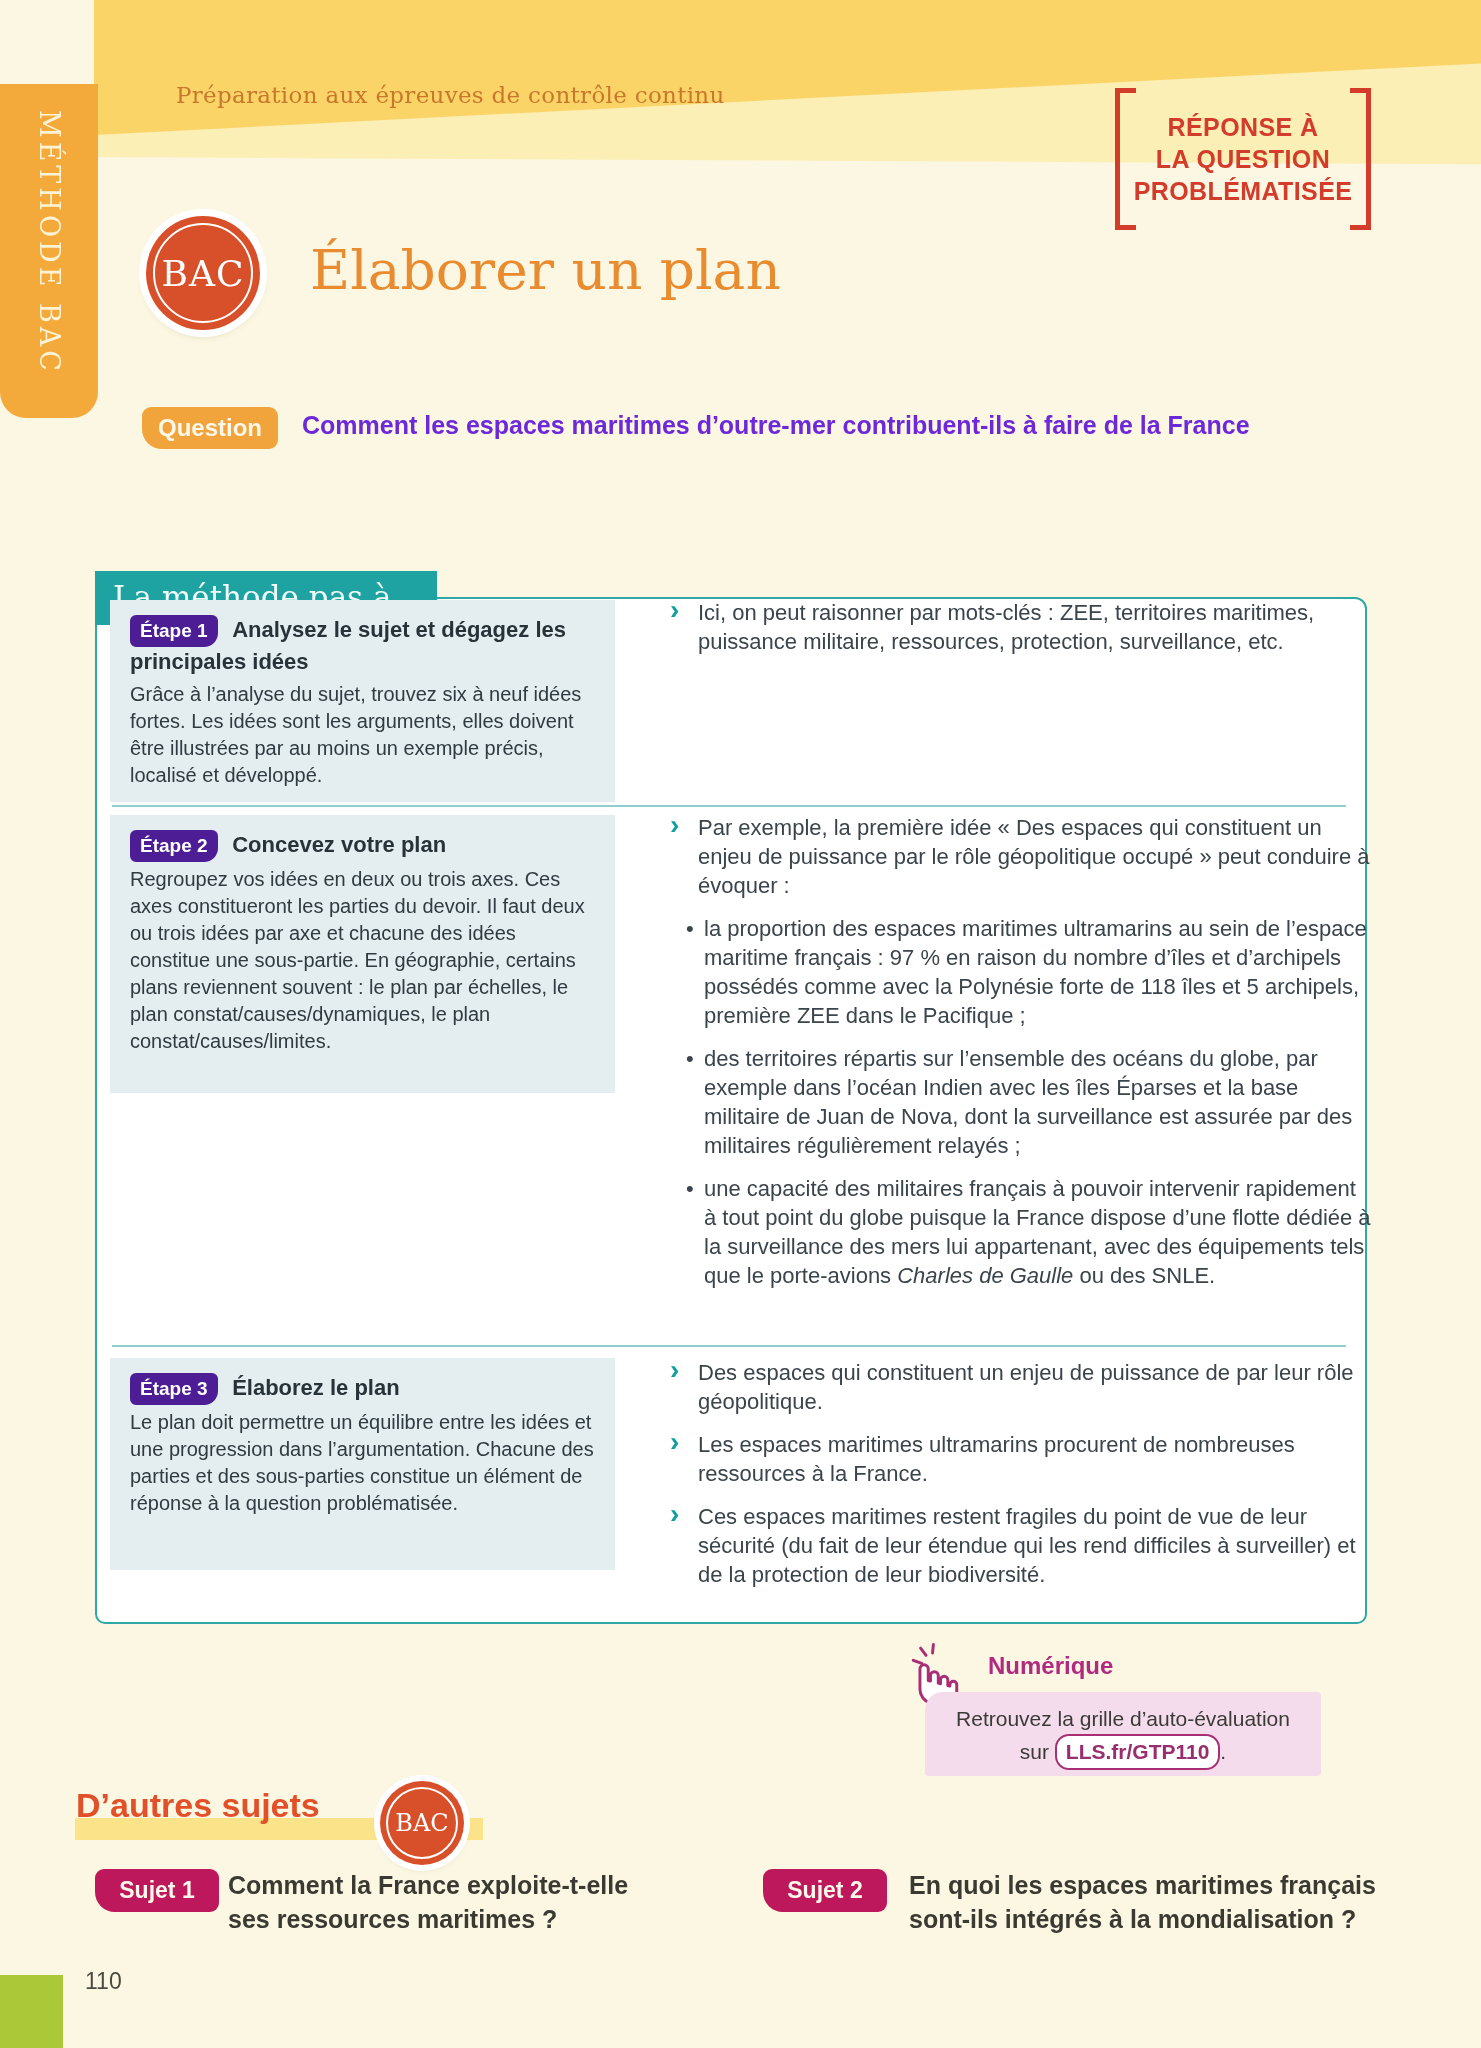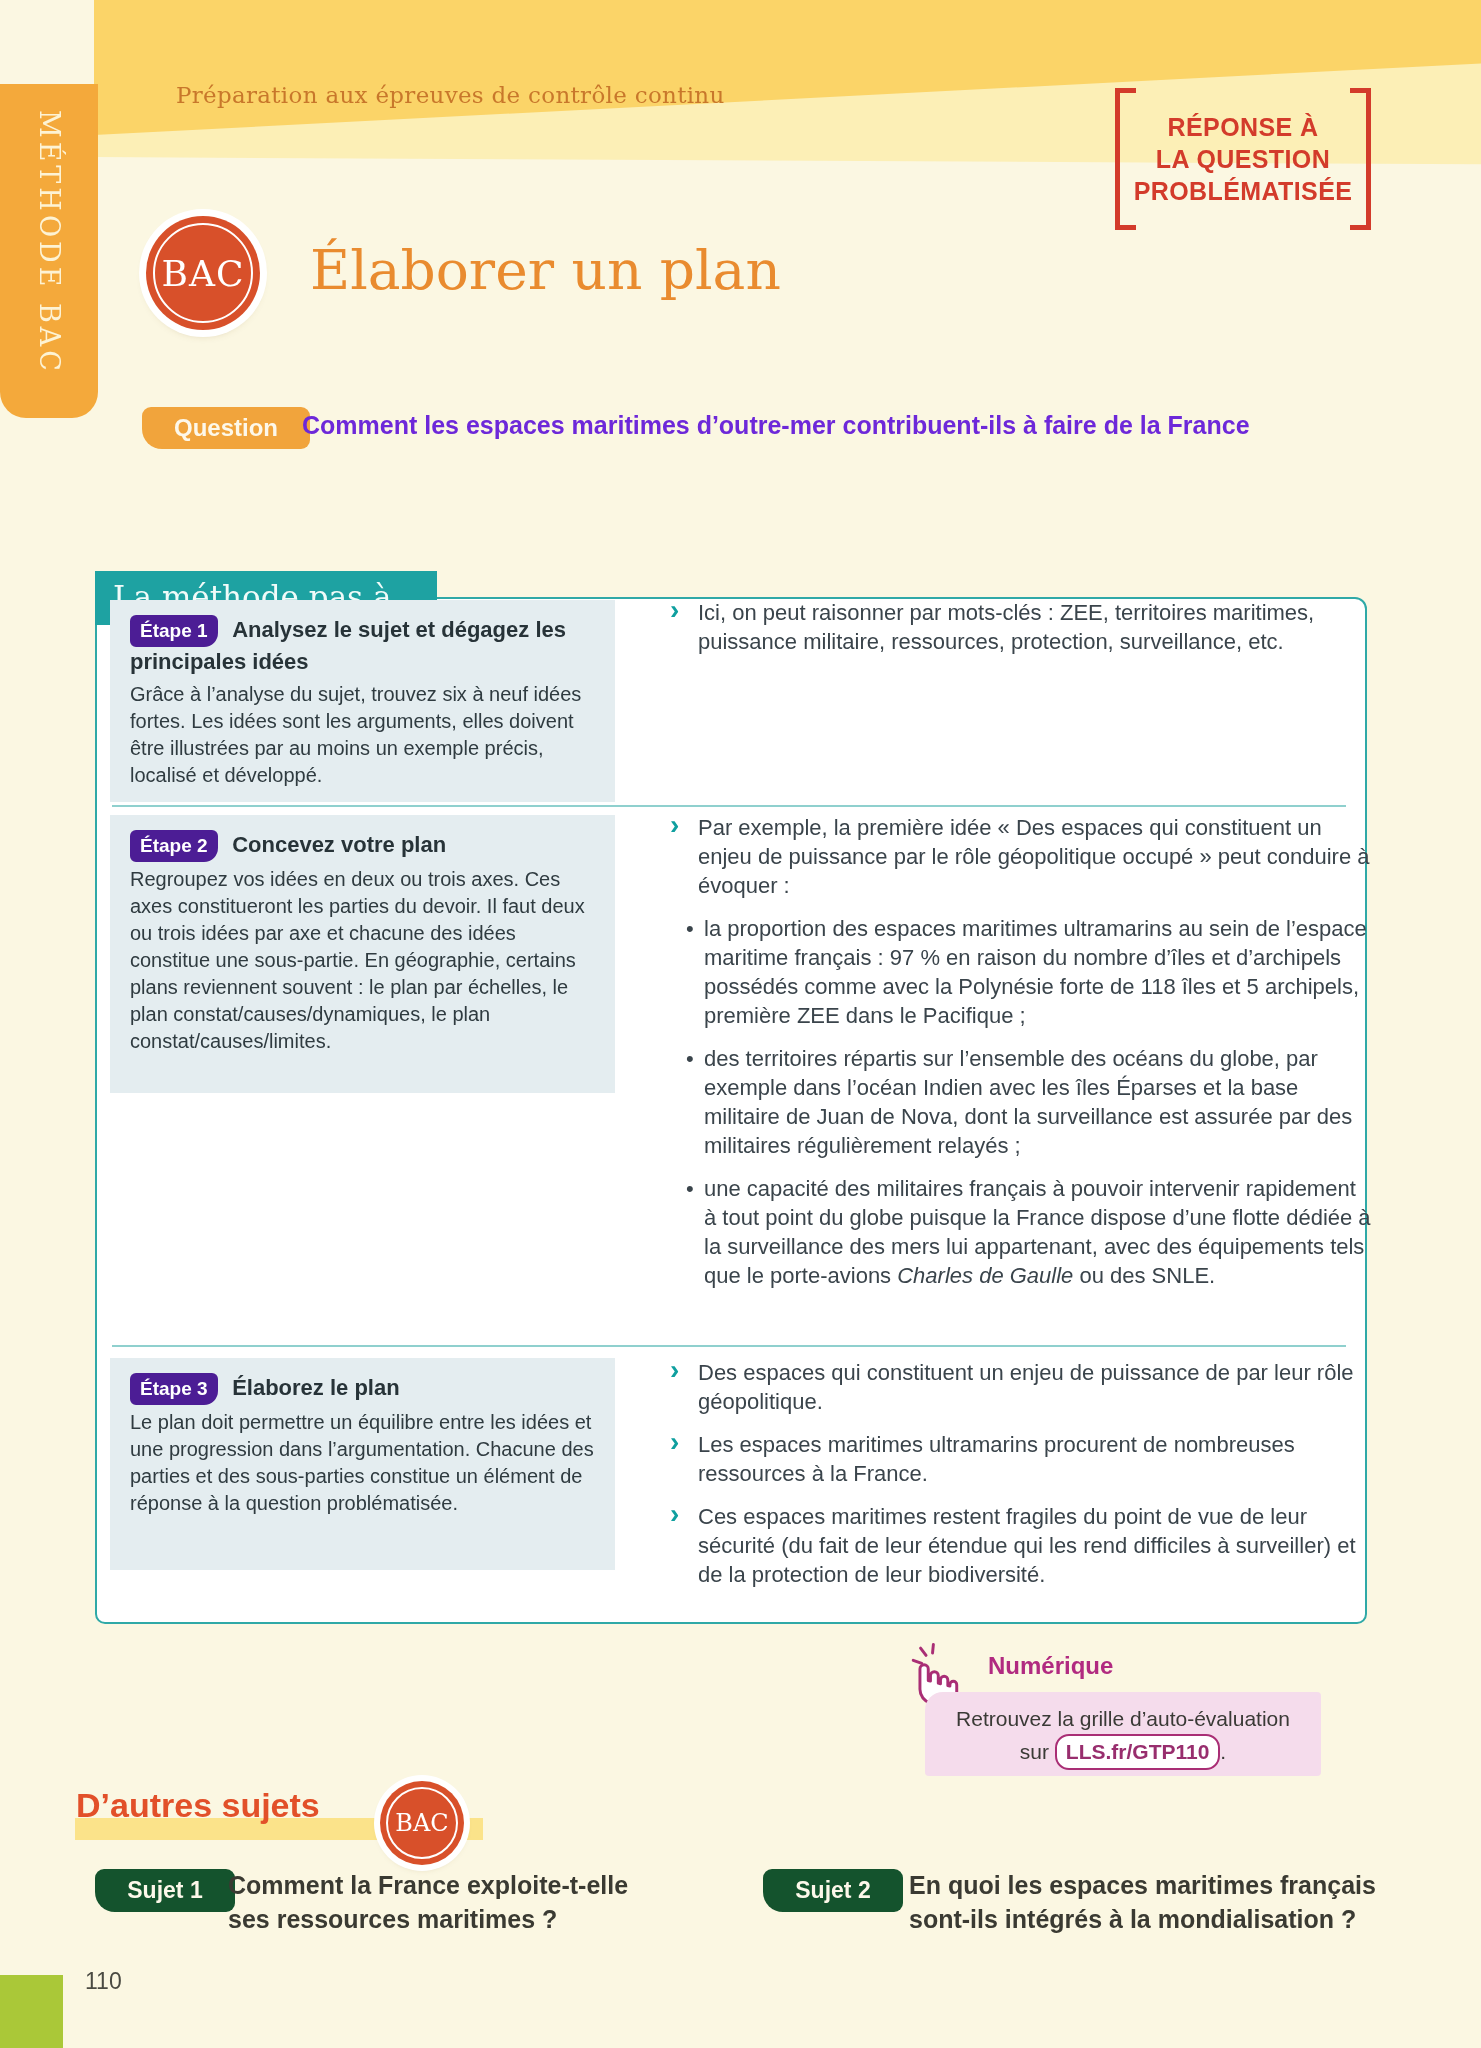--- a/index.html
+++ b/index.html
@@ -34,21 +34,21 @@
   
   .bac-big{position:absolute;left:146px;top:216px;width:114px;height:114px;border-radius:50%;
     background:#d8502a;box-shadow:0 0 0 7px #fff,0 4px 9px rgba(120,90,30,.35);}
   .bac-big:before{content:"";position:absolute;inset:7px;border:2.5px solid #fff;border-radius:50%;}
   .bac-big span{position:absolute;inset:0;display:flex;align-items:center;justify-content:center;
     color:#fff;font-family:"DejaVu Serif",serif;font-size:36px;letter-spacing:1px;}
   .page-title{position:absolute;left:310px;top:238px;font-family:"DejaVu Serif",serif;
     font-size:55px;color:#e98b2f;}
 
   
-  .q-badge{position:absolute;left:142px;top:407px;width:168px;height:42px;background:#f1a43c;
+  .q-badge{position:absolute;left:142px;top:407px;width:136px;height:42px;background:#f1a43c;
     border-radius:9px 9px 9px 20px;color:#fdf8ea;font-weight:bold;font-size:24px;
     display:flex;align-items:center;justify-content:center;}
   .q-text{position:absolute;left:302px;top:408px;width:1110px;font-weight:bold;
     font-size:25px;line-height:34px;color:#6d28d9;}
 
   
   .m-box{position:absolute;left:95px;top:597px;width:1268px;height:1023px;background:#fff;
     border:2.5px solid #2fa9a7;border-radius:2px 12px 10px 10px;}
   .m-header{position:absolute;left:95px;top:571px;width:342px;height:54px;background:#1ea2a2;
     border-radius:0 0 20px 0;color:#f0fbf9;font-family:"DejaVu Serif",serif;font-size:31px;
@@ -88,21 +88,21 @@
 
   
   .hl-bar{position:absolute;left:75px;top:1818px;width:408px;height:22px;background:#fbe38a;}
   .other-title{position:absolute;left:76px;top:1786px;font-weight:bold;font-size:34px;color:#e25029;}
   .bac-small{position:absolute;left:380px;top:1781px;width:84px;height:84px;border-radius:50%;
     background:#d8502a;box-shadow:0 0 0 6px #fff,0 3px 7px rgba(120,90,30,.35);}
   .bac-small:before{content:"";position:absolute;inset:6px;border:2px solid #fff;border-radius:50%;}
   .bac-small span{position:absolute;inset:0;display:flex;align-items:center;justify-content:center;
     color:#fff;font-family:"DejaVu Serif",serif;font-size:24px;}
 
-  .s-badge{position:absolute;top:1869px;width:140px;height:43px;background:#14532d;
+  .s-badge{position:absolute;top:1869px;width:124px;height:43px;background:#be185d;
     border-radius:9px 9px 9px 20px;color:#fdf8ea;font-weight:bold;font-size:23px;
     display:flex;align-items:center;justify-content:center;}
   .s1-badge{left:95px;} .s2-badge{left:763px;}
   .s-text{position:absolute;top:1868px;font-weight:bold;font-size:25px;line-height:34px;color:#3a3a32;}
   .s1-text{left:228px;width:470px;} .s2-text{left:893px;width:510px;margin-left:16px;}
 
   
   .green-sq{position:absolute;left:0;top:1975px;width:63px;height:73px;background:#aac838;}
   .page-num{position:absolute;left:85px;top:1968px;font-size:23px;color:#4a4a42;}
 </style>

